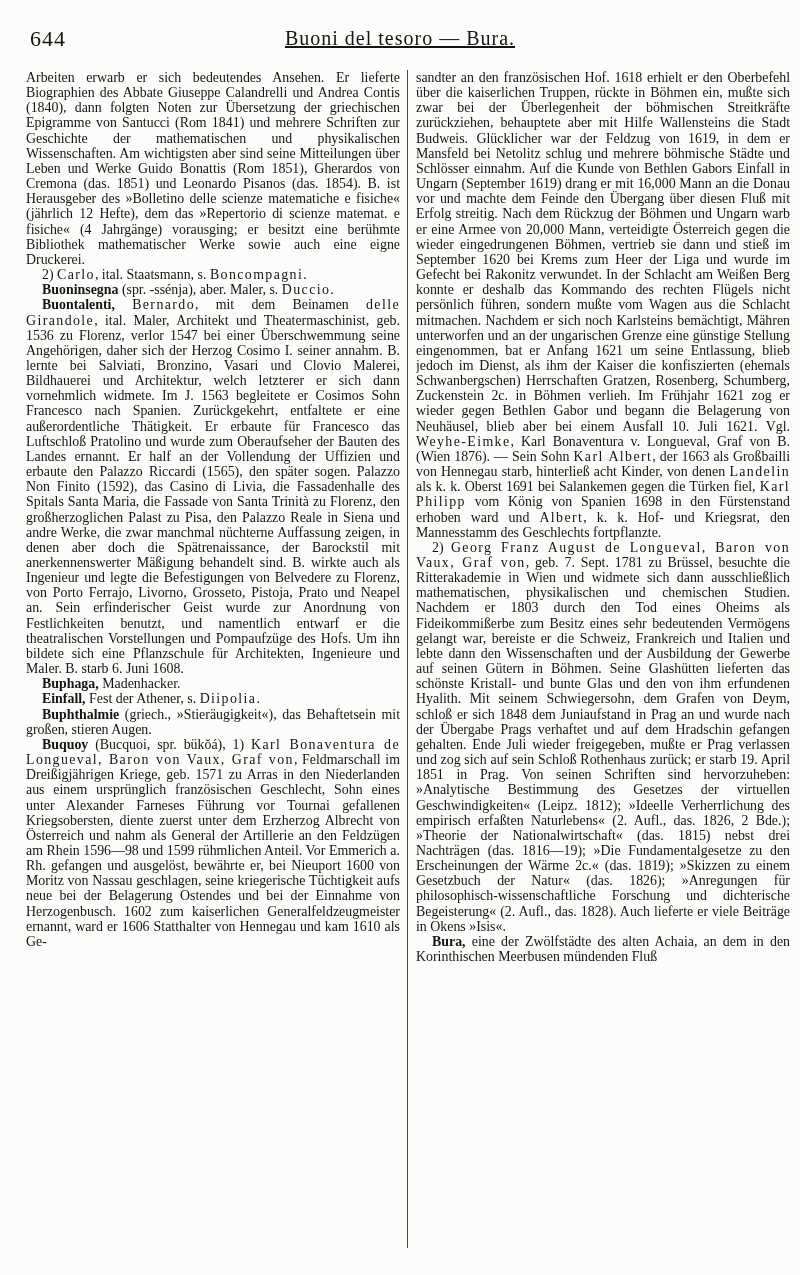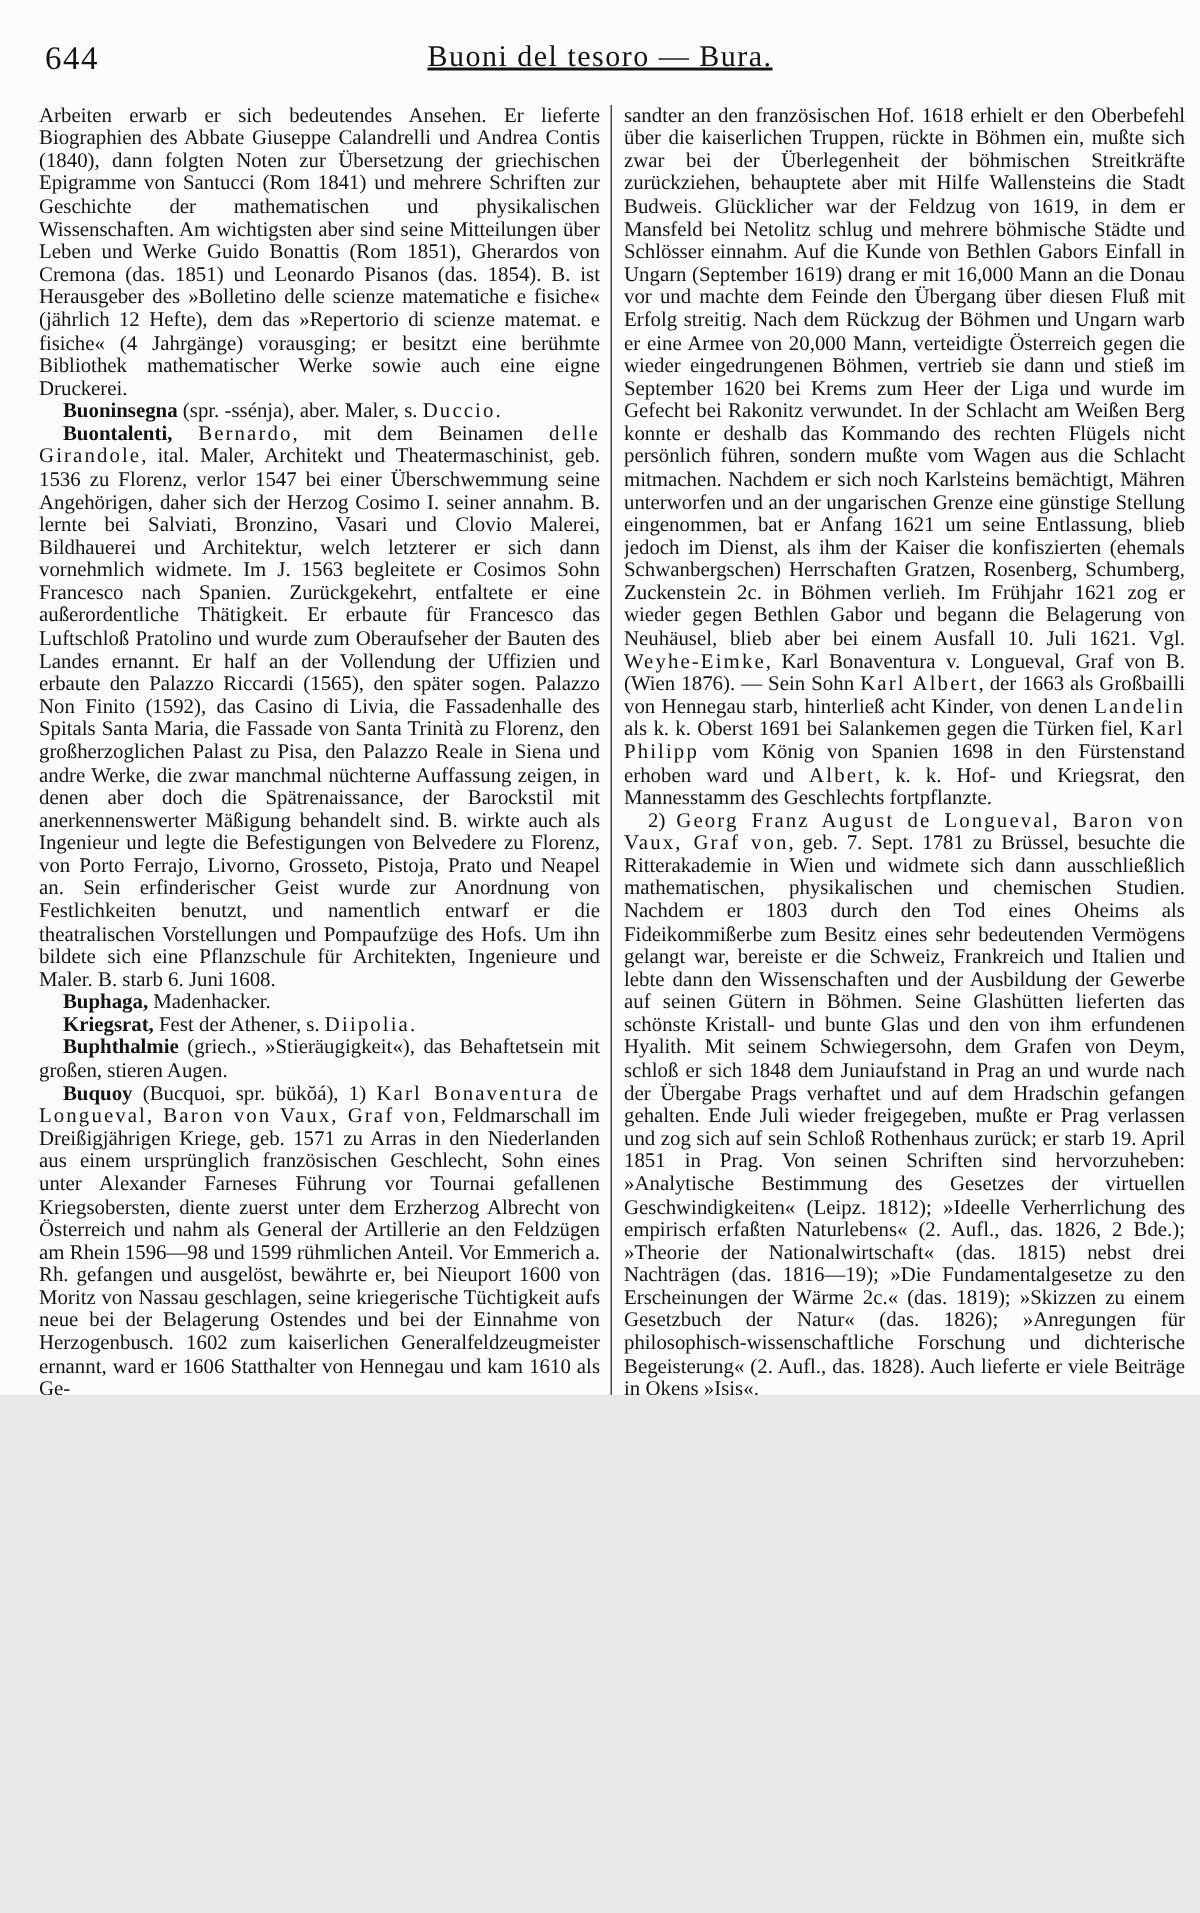--- a/index.html
+++ b/index.html
@@ -1,19 +1,19 @@
 <!DOCTYPE html>
 <html lang="de"><head>
 <meta charset="utf-8">
 <style>
   html, body { margin: 0; padding: 0; background: #e9e9e7; }
   .page {
     position: relative;
     width: 800px;
-    height: 930px;
+    height: 1275px;
     margin: 0 auto;
     background: #fcfcfa;
     color: #151412;
     font-family: "Liberation Serif", "DejaVu Serif", serif;
     overflow: hidden;
   }
   .page-header {
     position: absolute;
     top: 24px;
     left: 0;
@@ -70,24 +70,25 @@
 
 <div class="page">
   <div class="page-header">
     <span class="page-number">644</span>
     <div class="running-title">Buoni del tesoro — Bura.</div>
   </div>
 
   <div class="columns">
     <div class="col">
         <p class="noindent"><span>Arbeiten erwarb er sich bedeutendes Ansehen. Er lieferte Biographien des Abbate Giuseppe Calandrelli und Andrea Contis (1840), dann folgten Noten zur Übersetzung der griechischen Epigramme von Santucci (Rom 1841) und mehrere Schriften zur Geschichte der mathematischen und physikalischen Wissenschaften. Am wichtigsten aber sind seine Mitteilungen über Leben und Werke Guido Bonattis (Rom 1851), Gherardos von Cremona (das. 1851) und Leonardo Pisanos (das. 1854). B. ist Herausgeber des »Bolletino delle scienze matematiche e fisiche« (jährlich 12 Hefte), dem das »Repertorio di scienze matemat. e fisiche« (4 Jahrgänge) vorausging; er besitzt eine berühmte Bibliothek mathematischer Werke sowie auch eine eigne Druckerei.</span></p>
+        <p><span>2) </span><span class="spaced">Carlo</span><span>, ital. Staatsmann, s. </span><span class="spaced">Boncompagni</span><span>.</span></p>
         <p><span class="lead">Buoninsegna</span><span> (spr. -ssénja), aber. Maler, s. </span><span class="spaced">Duccio</span><span>.</span></p>
         <p><span class="lead">Buontalenti,</span><span> </span><span class="spaced">Bernardo</span><span>, mit dem Beinamen </span><span class="spaced">delle Girandole</span><span>, ital. Maler, Architekt und Theatermaschinist, geb. 1536 zu Florenz, verlor 1547 bei einer Überschwemmung seine Angehörigen, daher sich der Herzog Cosimo I. seiner annahm. B. lernte bei Salviati, Bronzino, Vasari und Clovio Malerei, Bildhauerei und Architektur, welch letzterer er sich dann vornehmlich widmete. Im J. 1563 begleitete er Cosimos Sohn Francesco nach Spanien. Zurückgekehrt, entfaltete er eine außerordentliche Thätigkeit. Er erbaute für Francesco das Luftschloß Pratolino und wurde zum Oberaufseher der Bauten des Landes ernannt. Er half an der Vollendung der Uffizien und erbaute den Palazzo Riccardi (1565), den später sogen. Palazzo Non Finito (1592), das Casino di Livia, die Fassadenhalle des Spitals Santa Maria, die Fassade von Santa Trinità zu Florenz, den großherzoglichen Palast zu Pisa, den Palazzo Reale in Siena und andre Werke, die zwar manchmal nüchterne Auffassung zeigen, in denen aber doch die Spätrenaissance, der Barockstil mit anerkennenswerter Mäßigung behandelt sind. B. wirkte auch als Ingenieur und legte die Befestigungen von Belvedere zu Florenz, von Porto Ferrajo, Livorno, Grosseto, Pistoja, Prato und Neapel an. Sein erfinderischer Geist wurde zur Anordnung von Festlichkeiten benutzt, und namentlich entwarf er die theatralischen Vorstellungen und Pompaufzüge des Hofs. Um ihn bildete sich eine Pflanzschule für Architekten, Ingenieure und Maler. B. starb 6. Juni 1608.</span></p>
         <p><span class="lead">Buphaga,</span><span> Madenhacker.</span></p>
-        <p><span class="lead">Kriegsrat,</span><span> Fest der Athener, s. </span><span class="spaced">Diipolia</span><span>.</span></p>
+        <p><span class="lead">Einfall,</span><span> Fest der Athener, s. </span><span class="spaced">Diipolia</span><span>.</span></p>
         <p><span class="lead">Buphthalmie</span><span> (griech., »Stieräugigkeit«), das Behaftetsein mit großen, stieren Augen.</span></p>
         <p><span class="lead">Buquoy</span><span> (Bucquoi, spr. bükŏá), 1) </span><span class="spaced">Karl Bonaventura de Longueval, Baron von Vaux, Graf von</span><span>, Feldmarschall im Dreißigjährigen Kriege, geb. 1571 zu Arras in den Niederlanden aus einem ursprünglich französischen Geschlecht, Sohn eines unter Alexander Farneses Führung vor Tournai gefallenen Kriegsobersten, diente zuerst unter dem Erzherzog Albrecht von Österreich und nahm als General der Artillerie an den Feldzügen am Rhein 1596—98 und 1599 rühmlichen Anteil. Vor Emmerich a. Rh. gefangen und ausgelöst, bewährte er, bei Nieuport 1600 von Moritz von Nassau geschlagen, seine kriegerische Tüchtigkeit aufs neue bei der Belagerung Ostendes und bei der Einnahme von Herzogenbusch. 1602 zum kaiserlichen Generalfeldzeugmeister ernannt, ward er 1606 Statthalter von Hennegau und kam 1610 als Ge-</span></p>
       </div>
     <div class="col-divider"></div>
     <div class="col">
         <p class="noindent"><span>sandter an den französischen Hof. 1618 erhielt er den Oberbefehl über die kaiserlichen Truppen, rückte in Böhmen ein, mußte sich zwar bei der Überlegenheit der böhmischen Streitkräfte zurückziehen, behauptete aber mit Hilfe Wallensteins die Stadt Budweis. Glücklicher war der Feldzug von 1619, in dem er Mansfeld bei Netolitz schlug und mehrere böhmische Städte und Schlösser einnahm. Auf die Kunde von Bethlen Gabors Einfall in Ungarn (September 1619) drang er mit 16,000 Mann an die Donau vor und machte dem Feinde den Übergang über diesen Fluß mit Erfolg streitig. Nach dem Rückzug der Böhmen und Ungarn warb er eine Armee von 20,000 Mann, verteidigte Österreich gegen die wieder eingedrungenen Böhmen, vertrieb sie dann und stieß im September 1620 bei Krems zum Heer der Liga und wurde im Gefecht bei Rakonitz verwundet. In der Schlacht am Weißen Berg konnte er deshalb das Kommando des rechten Flügels nicht persönlich führen, sondern mußte vom Wagen aus die Schlacht mitmachen. Nachdem er sich noch Karlsteins bemächtigt, Mähren unterworfen und an der ungarischen Grenze eine günstige Stellung eingenommen, bat er Anfang 1621 um seine Entlassung, blieb jedoch im Dienst, als ihm der Kaiser die konfiszierten (ehemals Schwanbergschen) Herrschaften Gratzen, Rosenberg, Schumberg, Zuckenstein 2c. in Böhmen verlieh. Im Frühjahr 1621 zog er wieder gegen Bethlen Gabor und begann die Belagerung von Neuhäusel, blieb aber bei einem Ausfall 10. Juli 1621. Vgl. </span><span class="spaced">Weyhe-Eimke</span><span>, Karl Bonaventura v. Longueval, Graf von B. (Wien 1876). — Sein Sohn </span><span class="spaced">Karl Albert</span><span>, der 1663 als Großbailli von Hennegau starb, hinterließ acht Kinder, von denen </span><span class="spaced">Landelin</span><span> als k. k. Oberst 1691 bei Salankemen gegen die Türken fiel, </span><span class="spaced">Karl Philipp</span><span> vom König von Spanien 1698 in den Fürstenstand erhoben ward und </span><span class="spaced">Albert</span><span>, k. k. Hof- und Kriegsrat, den Mannesstamm des Geschlechts fortpflanzte.</span></p>
         <p><span>2) </span><span class="spaced">Georg Franz August de Longueval, Baron von Vaux, Graf von</span><span>, geb. 7. Sept. 1781 zu Brüssel, besuchte die Ritterakademie in Wien und widmete sich dann ausschließlich mathematischen, physikalischen und chemischen Studien. Nachdem er 1803 durch den Tod eines Oheims als Fideikommißerbe zum Besitz eines sehr bedeutenden Vermögens gelangt war, bereiste er die Schweiz, Frankreich und Italien und lebte dann den Wissenschaften und der Ausbildung der Gewerbe auf seinen Gütern in Böhmen. Seine Glashütten lieferten das schönste Kristall- und bunte Glas und den von ihm erfundenen Hyalith. Mit seinem Schwiegersohn, dem Grafen von Deym, schloß er sich 1848 dem Juniaufstand in Prag an und wurde nach der Übergabe Prags verhaftet und auf dem Hradschin gefangen gehalten. Ende Juli wieder freigegeben, mußte er Prag verlassen und zog sich auf sein Schloß Rothenhaus zurück; er starb 19. April 1851 in Prag. Von seinen Schriften sind hervorzuheben: »Analytische Bestimmung des Gesetzes der virtuellen Geschwindigkeiten« (Leipz. 1812); »Ideelle Verherrlichung des empirisch erfaßten Naturlebens« (2. Aufl., das. 1826, 2 Bde.); »Theorie der Nationalwirtschaft« (das. 1815) nebst drei Nachträgen (das. 1816—19); »Die Fundamentalgesetze zu den Erscheinungen der Wärme 2c.« (das. 1819); »Skizzen zu einem Gesetzbuch der Natur« (das. 1826); »Anregungen für philosophisch-wissenschaftliche Forschung und dichterische Begeisterung« (2. Aufl., das. 1828). Auch lieferte er viele Beiträge in Okens »Isis«.</span></p>
         <p><span class="lead">Bura,</span><span> eine der Zwölfstädte des alten Achaia, an dem in den Korinthischen Meerbusen mündenden Fluß</span></p>
       </div>
   </div>

